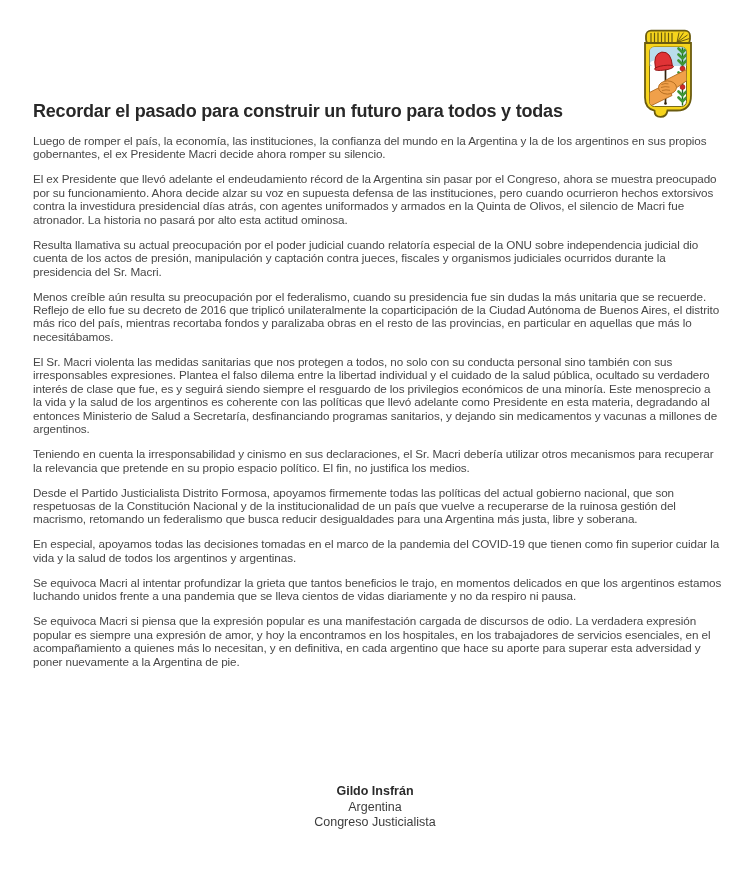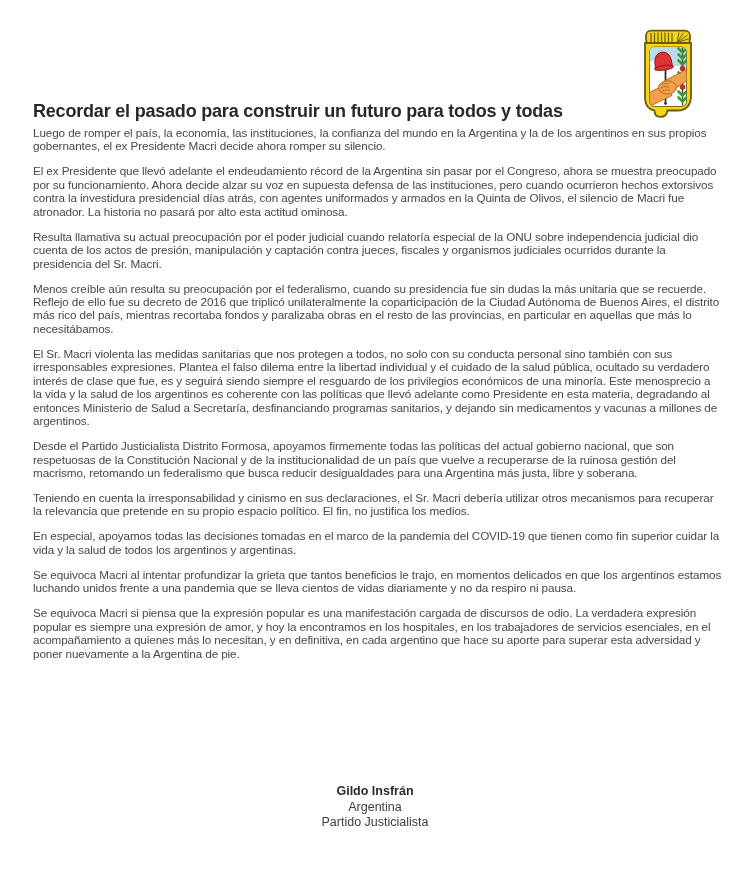--- a/index.html
+++ b/index.html
@@ -30,21 +30,21 @@
     position:absolute;
     left:33px;top:101px;
     width:600px;
     font-size:18px;
     font-weight:bold;
     letter-spacing:-0.2px;
     color:var(--title-color);
   }
   .doc-body{
     position:absolute;
-    left:33px;top:126px;
+    left:33px;top:134px;
     width:689px;
     font-size:11.7px;
     line-height:13.45px;
     letter-spacing:-0.1px;
     color:var(--body-color);
   }
   .doc-body p{margin:0 0 11.5px 0;}
   .signature{
     position:absolute;
     left:0;top:784px;
@@ -133,26 +133,26 @@
   </div>
 
   <h1 class="title">Recordar el pasado para construir un futuro para todos y todas</h1>
 
   <div class="doc-body">
     <p>Luego de romper el país, la economía, las instituciones, la confianza del mundo en la Argentina y la de los argentinos en sus propios gobernantes, el ex Presidente Macri decide ahora romper su silencio.</p>
     <p>El ex Presidente que llevó adelante el endeudamiento récord de la Argentina sin pasar por el Congreso, ahora se muestra preocupado por su funcionamiento. Ahora decide alzar su voz en supuesta defensa de las instituciones, pero cuando ocurrieron hechos extorsivos contra la investidura presidencial días atrás, con agentes uniformados y armados en la Quinta de Olivos, el silencio de Macri fue atronador. La historia no pasará por alto esta actitud ominosa.</p>
     <p>Resulta llamativa su actual preocupación por el poder judicial cuando relatoría especial de la ONU sobre independencia judicial dio cuenta de los actos de presión, manipulación y captación contra jueces, fiscales y organismos judiciales ocurridos durante la presidencia del Sr. Macri.</p>
     <p>Menos creíble aún resulta su preocupación por el federalismo, cuando su presidencia fue sin dudas la más unitaria que se recuerde. Reflejo de ello fue su decreto de 2016 que triplicó unilateralmente la coparticipación de la Ciudad Autónoma de Buenos Aires, el distrito más rico del país, mientras recortaba fondos y paralizaba obras en el resto de las provincias, en particular en aquellas que más lo necesitábamos.</p>
     <p>El Sr. Macri violenta las medidas sanitarias que nos protegen a todos, no solo con su conducta personal sino también con sus irresponsables expresiones. Plantea el falso dilema entre la libertad individual y el cuidado de la salud pública, ocultado su verdadero interés de clase que fue, es y seguirá siendo siempre el resguardo de los privilegios económicos de una minoría. Este menosprecio a la vida y la salud de los argentinos es coherente con las políticas que llevó adelante como Presidente en esta materia, degradando al entonces Ministerio de Salud a Secretaría, desfinanciando programas sanitarios, y dejando sin medicamentos y vacunas a millones de argentinos.</p>
+    <p>Teniendo en cuenta la irresponsabilidad y cinismo en sus declaraciones, el Sr. Macri debería utilizar otros mecanismos para recuperar la relevancia que pretende en su propio espacio político. El fin, no justifica los medios.</p>
     <p>Desde el Partido Justicialista Distrito Formosa, apoyamos firmemente todas las políticas del actual gobierno nacional, que son respetuosas de la Constitución Nacional y de la institucionalidad de un país que vuelve a recuperarse de la ruinosa gestión del macrismo, retomando un federalismo que busca reducir desigualdades para una Argentina más justa, libre y soberana.</p>
-    <p>Teniendo en cuenta la irresponsabilidad y cinismo en sus declaraciones, el Sr. Macri debería utilizar otros mecanismos para recuperar la relevancia que pretende en su propio espacio político. El fin, no justifica los medios.</p>
     <p>En especial, apoyamos todas las decisiones tomadas en el marco de la pandemia del COVID-19 que tienen como fin superior cuidar la vida y la salud de todos los argentinos y argentinas.</p>
     <p>Se equivoca Macri al intentar profundizar la grieta que tantos beneficios le trajo, en momentos delicados en que los argentinos estamos luchando unidos frente a una pandemia que se lleva cientos de vidas diariamente y no da respiro ni pausa.</p>
     <p>Se equivoca Macri si piensa que la expresión popular es una manifestación cargada de discursos de odio. La verdadera expresión popular es siempre una expresión de amor, y hoy la encontramos en los hospitales, en los trabajadores de servicios esenciales, en el acompañamiento a quienes más lo necesitan, y en definitiva, en cada argentino que hace su aporte para superar esta adversidad y poner nuevamente a la Argentina de pie.</p>
   </div>
 
   <div class="signature">
     <div class="sig-name">Gildo Insfrán</div>
     <div>Argentina</div>
-    <div>Partido Justicialista</div>
+    <div>Congreso Justicialista</div>
   </div>
 
 </div>
 
 </body></html>

